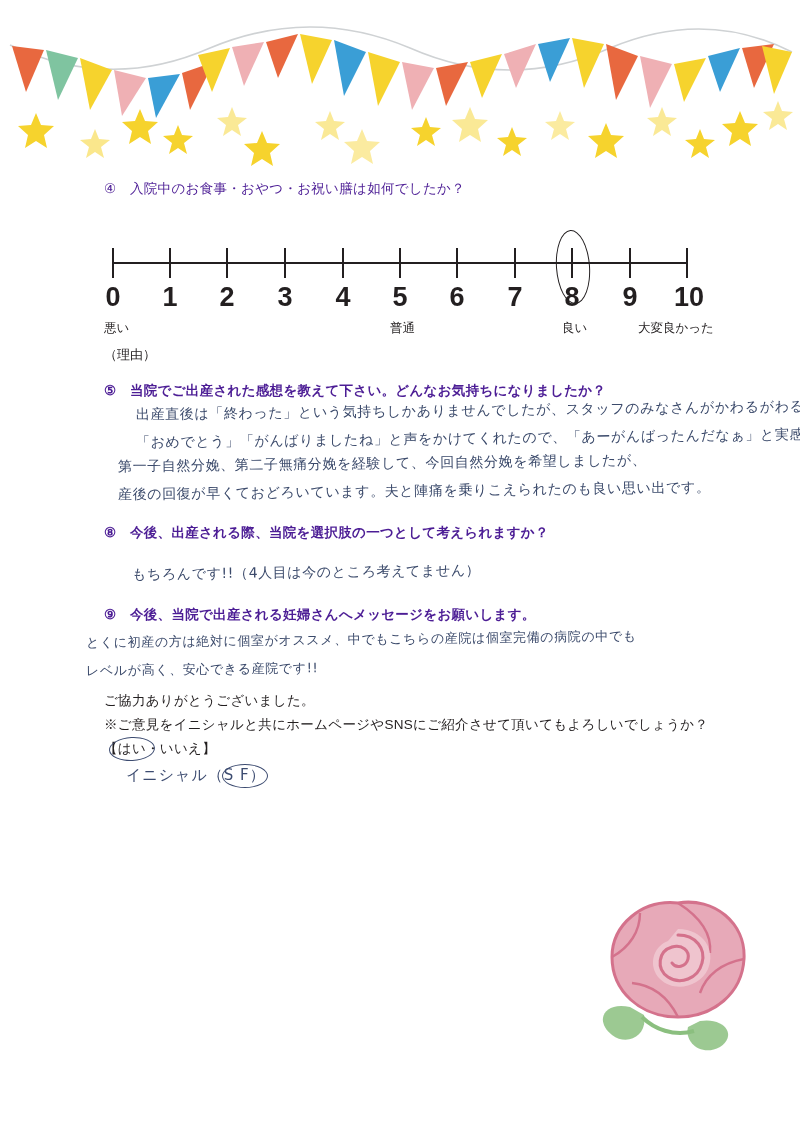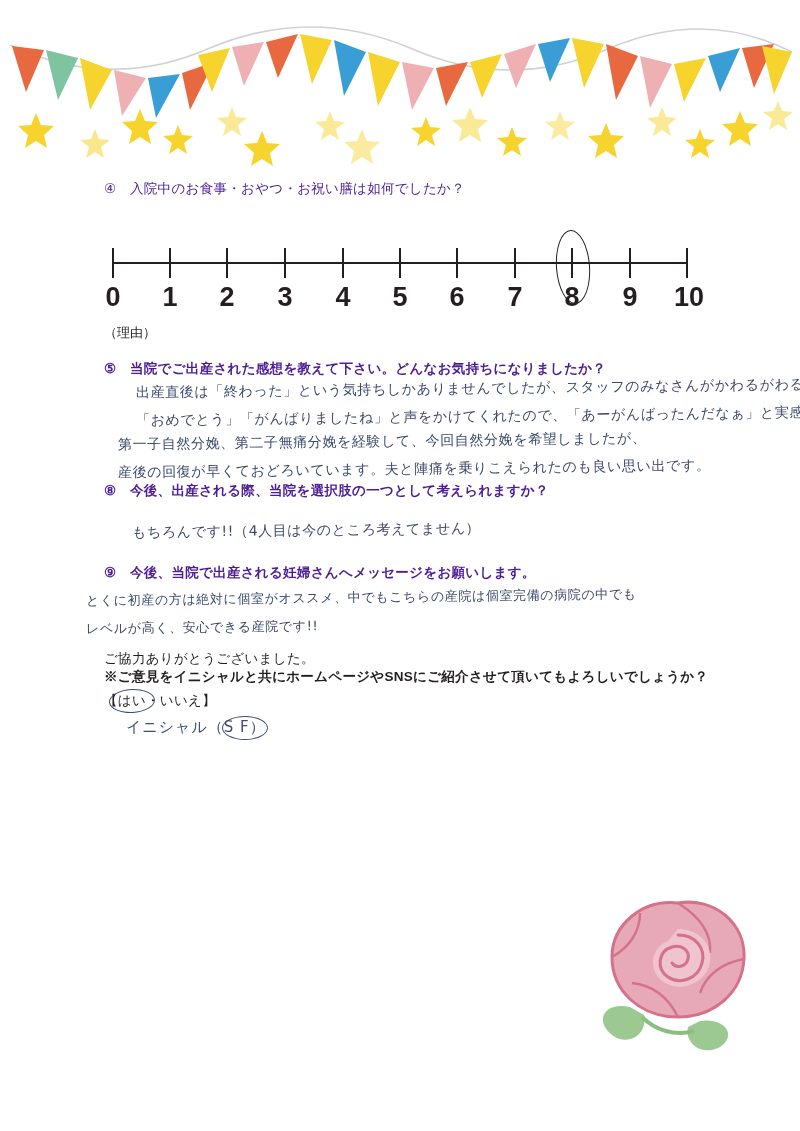--- a/index.html
+++ b/index.html
@@ -269,61 +269,67 @@
       <div class="scale-num" style="left:296px;">5</div>
       <div class="scale-num" style="left:353px;">6</div>
       <div class="scale-num" style="left:411px;">7</div>
       <div class="scale-num" style="left:468px;">8</div>
       <div class="scale-num" style="left:526px;">9</div>
       <div class="scale-num" style="left:585px;">10</div>
 
       <div class="circle-mark" style="left:469px; top:6px;"></div>
     </div>
 
+    <div class="scale-labels">
+      <span style="left:0px;">悪い</span>
+      <span style="left:286px;">普通</span>
+      <span style="left:458px;">良い</span>
+      <span style="left:534px;">大変良かった</span>
+    </div>
 
     <div class="reason-label" style="margin-top:4px;">（理由）</div>
 
 
     <div class="q-block" style="margin-left:104px; margin-top:18px;">
       <div class="q-line bold">
         <span class="q-num">⑤</span><span>当院でご出産された感想を教えて下さい。どんなお気持ちになりましたか？</span>
       </div>
     </div>
     <div style="margin-left:136px; margin-top:6px;">
       <div class="hw" style="margin-bottom:10px;">出産直後は「終わった」という気持ちしかありませんでしたが、スタッフのみなさんがかわるがわる</div>
       <div class="hw">「おめでとう」「がんばりましたね」と声をかけてくれたので、「あーがんばったんだなぁ」と実感がわいてきました。</div>
     </div>
 
     <div style="margin-left:118px; margin-top:6px;">
       <div class="hw" style="margin-bottom:10px;">第一子自然分娩、第二子無痛分娩を経験して、今回自然分娩を希望しましたが、</div>
       <div class="hw">産後の回復が早くておどろいています。夫と陣痛を乗りこえられたのも良い思い出です。</div>
     </div>
 
-    <div class="q-block" style="margin-left:104px; ">
+    <div class="q-block" style="margin-left:104px; margin-top:20px;">
       <div class="q-line bold">
         <span class="q-num">⑧</span><span>今後、出産される際、当院を選択肢の一つとして考えられますか？</span>
       </div>
     </div>
     <div style="margin-left:132px; margin-top:24px;">
       <div class="hw">もちろんです!!（4人目は今のところ考えてません）</div>
     </div>
 
     <div class="q-block" style="margin-left:104px; margin-top:22px;">
       <div class="q-line bold">
         <span class="q-num">⑨</span><span>今後、当院で出産される妊婦さんへメッセージをお願いします。</span>
       </div>
     </div>
     <div style="margin-left:86px; margin-top:10px;">
       <div class="hw sm" style="margin-bottom:10px;">とくに初産の方は絶対に個室がオススメ、中でもこちらの産院は個室完備の病院の中でも</div>
       <div class="hw sm">レベルが高く、安心できる産院です!!</div>
     </div>
 
     <div style="margin-left:104px; margin-top:12px;">
       <div class="closing">ご協力ありがとうございました。</div>
-      <div class="closing" style="font-weight:bold;">※ご意見をイニシャルと共にホームページやSNSにご紹介させて頂いてもよろしいでしょうか？</div>
+      <div class="closing" style="margin-top:6px;">※ご意見をイニシャルと共にホームページやSNSにご紹介させて頂いてもよろしいでしょうか？</div>
       <div class="yes-no" style="margin-top:6px;">
         <span>【はい・いいえ】</span>
         <span class="yes-ellipse"></span>
       </div>
       <div class="initial-row" style="margin-top:8px; margin-left:22px;">
         <span>イニシャル（</span><span style="padding:0 0;text-align:right;">S F</span><span>）</span>
         <span class="initial-ellipse"></span>
       </div>
     </div>
   </div>

